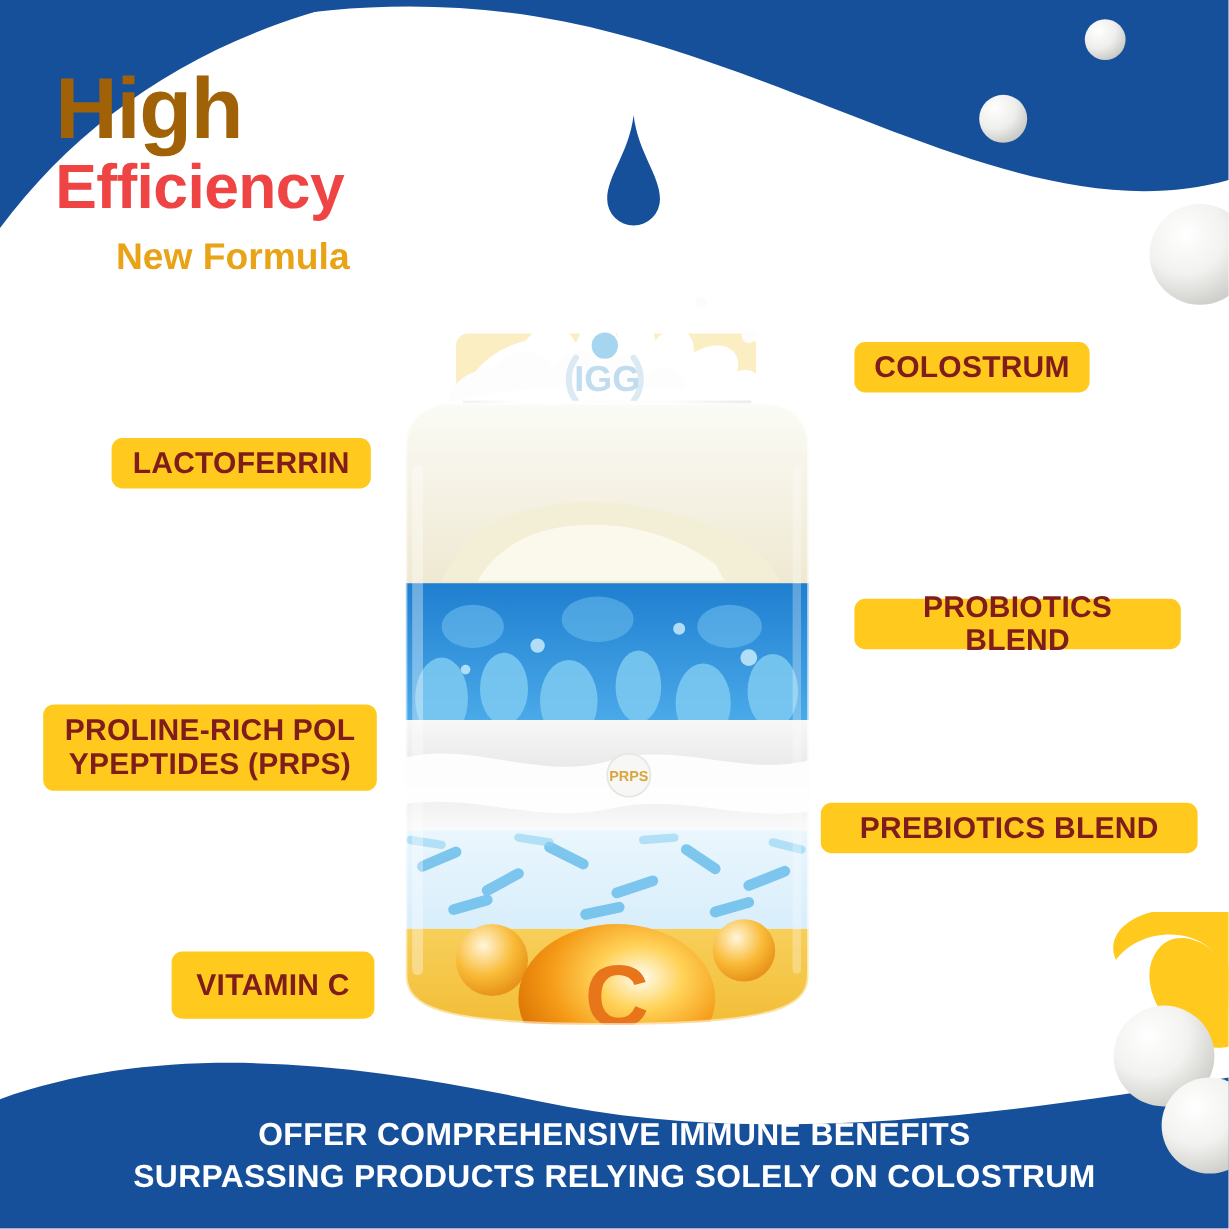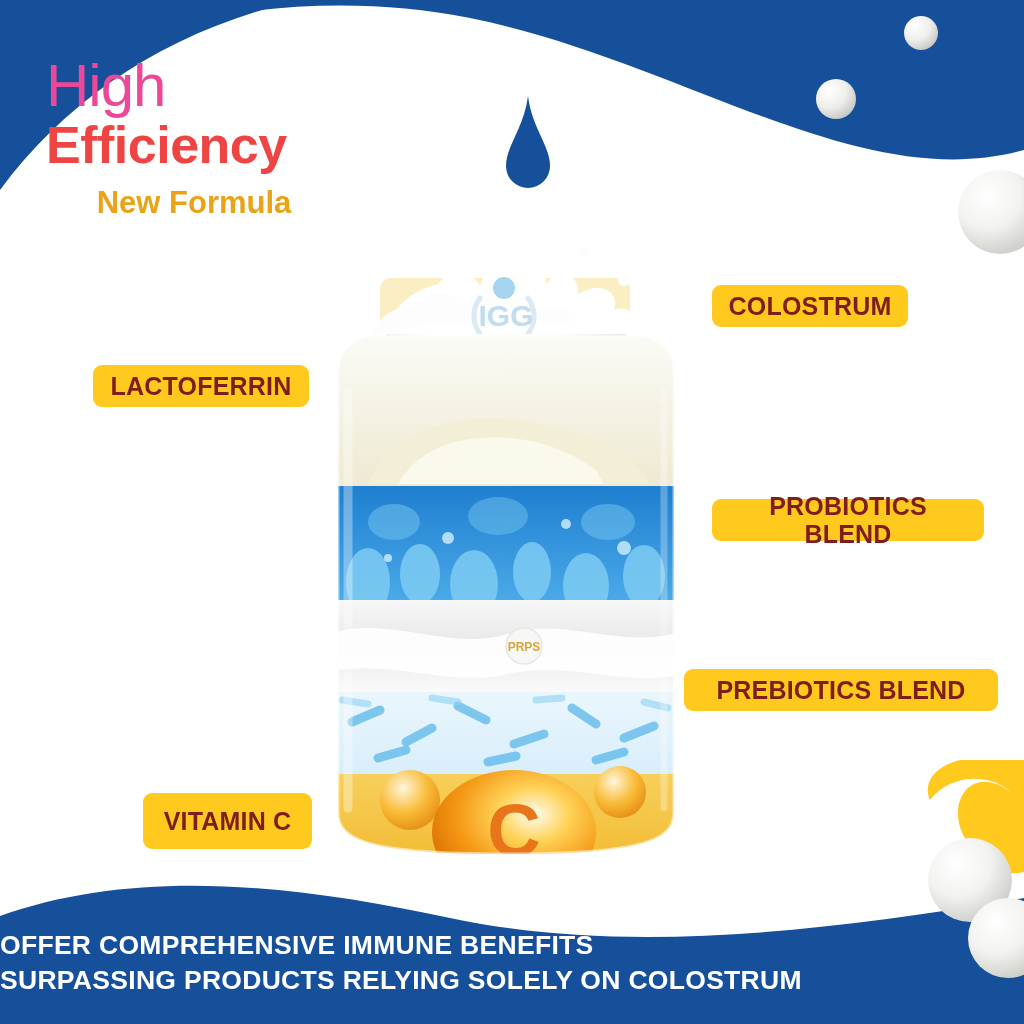--- a/index.html
+++ b/index.html
@@ -26,24 +26,24 @@
   }
 
   
   .headline {
     position: absolute;
     left: 46px;
     top: 58px;
     width: 430px;
   }
   .headline-main {
-    font-size: 60px;
+    font-size: 72px;
     line-height: 0.92;
-    font-weight: 400;
-    color: #ec4899;
+    font-weight: 700;
+    color: #a16207;
     letter-spacing: -1px;
     margin: 0;
   }
   .headline-sub {
     font-size: 52px;
     line-height: 1.0;
     font-weight: 700;
     color: #ef4444;
     letter-spacing: -0.5px;
     margin: 6px 0 0 0;
@@ -91,21 +91,21 @@
     width: 356px;
     height: 640px;
   }
 
   
   .banner-text {
     position: absolute;
     left: 0;
     top: 928px;
     width: 1024px;
-    text-align: left;
+    text-align: center;
     color: #ffffff;
     font-size: 26.5px;
     font-weight: 700;
     line-height: 1.32;
     letter-spacing: 0.3px;
   }
   .banner-text div { white-space: nowrap; }
 </style>
 </head>
 <body>
@@ -296,20 +296,26 @@
   </div>
 
   <div class="badge badge-1line" id="badge-lactoferrin">
     <span>LACTOFERRIN</span>
   </div>
 
   <div class="badge badge-1line" id="badge-probiotics">
     <span>PROBIOTICS BLEND</span>
   </div>
 
+  <div class="badge badge-2line" id="badge-prps">
+    <span>
+      <span>PROLINE-RICH POL</span><br>
+      <span>YPEPTIDES (PRPS)</span>
+    </span>
+  </div>
 
   <div class="badge badge-1line" id="badge-prebiotics">
     <span>PREBIOTICS BLEND</span>
   </div>
 
   <div class="badge badge-1line" id="badge-vitaminc">
     <span>VITAMIN C</span>
   </div>
 
   <div class="banner-text">

